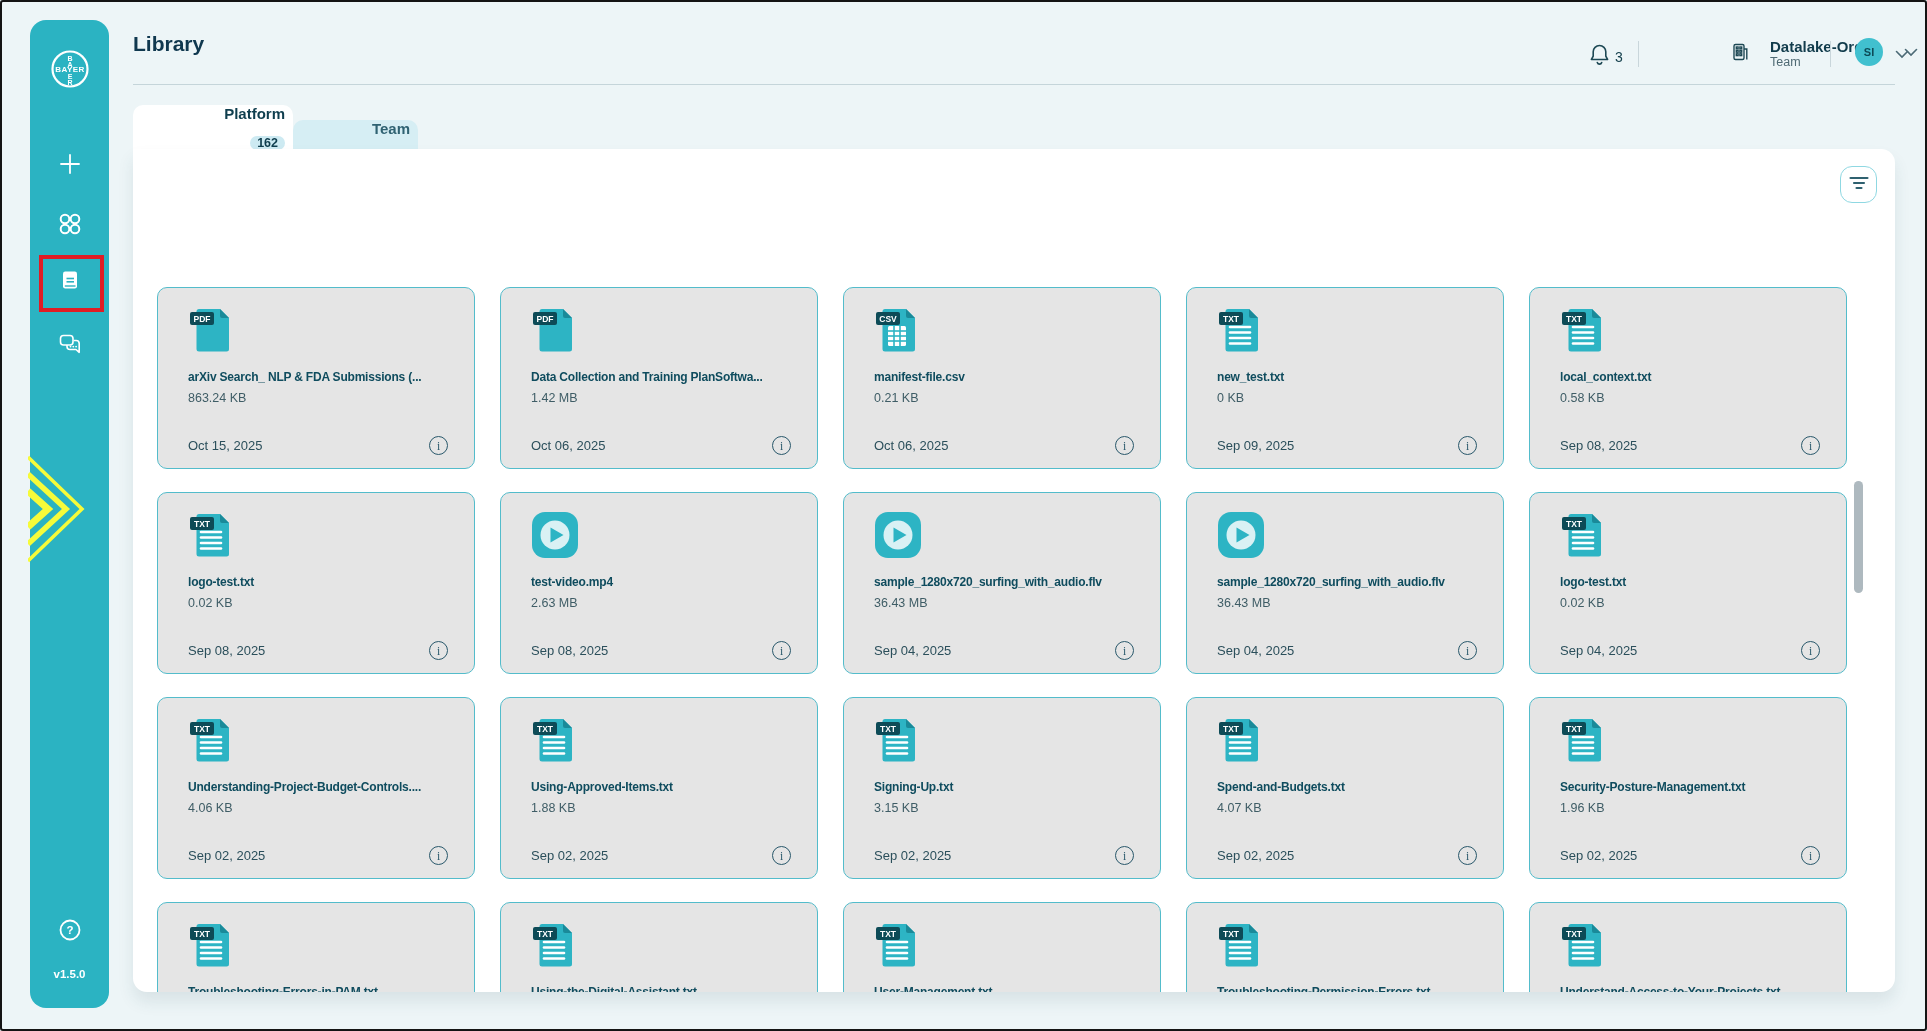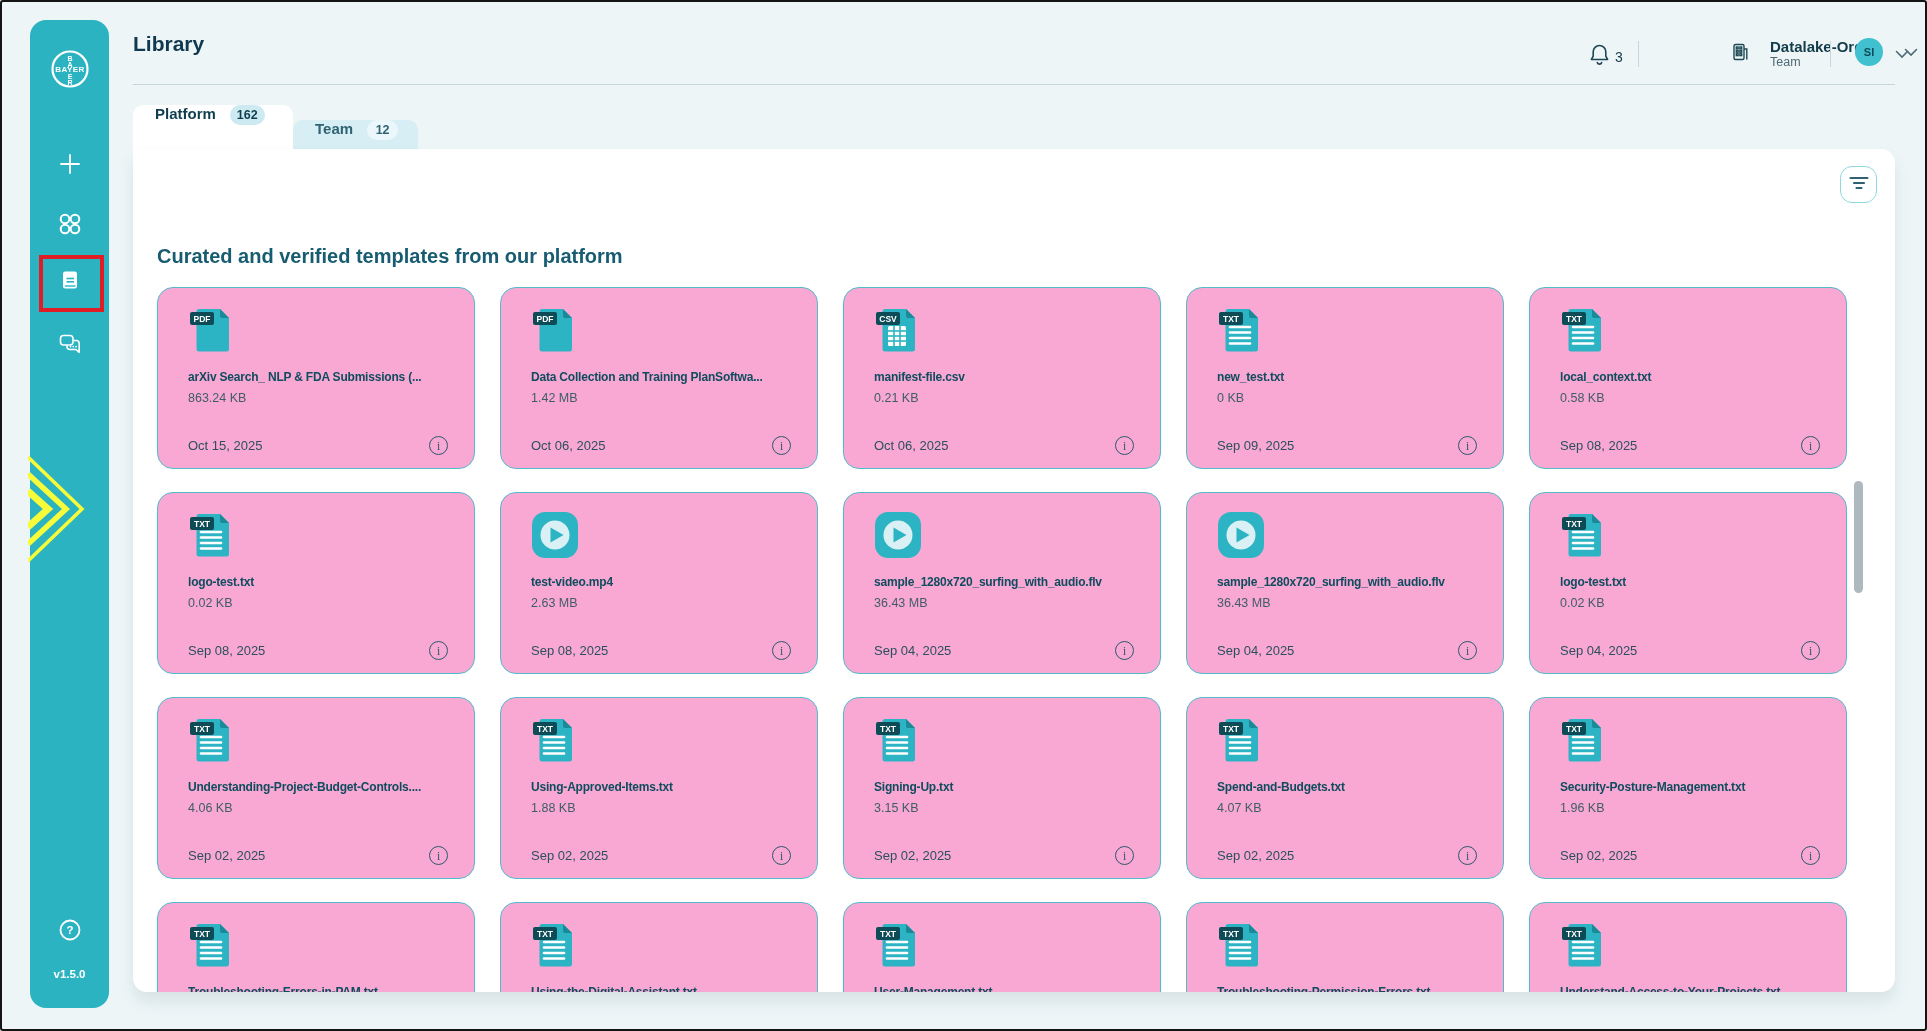--- a/index.html
+++ b/index.html
@@ -32,22 +32,22 @@
   .vdiv{ position:absolute; top:39px; width:1px; height:26px; background:#c9d6db; }
   .org-wrap{ left:1727px; top:36px; gap:18px; cursor:pointer; }
   .org-name{ font-size:15px; font-weight:bold; color:#123c4c; line-height:17px; }
   .org-role{ font-size:12.5px; color:#4f6a74; line-height:15px; }
   .chev{ margin-left:14px; }
   .avatar-wrap{ left:1853px; top:36px; gap:21px; cursor:pointer; }
   .avatar{ width:28px; height:28px; border-radius:50%; background:#41c0cf; color:#0d4b57;
            font-size:11px; font-weight:bold; display:flex; align-items:center; justify-content:center; }
 
   
-  .tab{ position:absolute; top:103px; height:44px; display:flex; align-items:flex-start;
-        gap:14px; padding:0 22px; border-radius:10px 10px 0 0; cursor:pointer; }
+  .tab{ position:absolute; top:103px; height:44px; display:flex; align-items:flex-end;
+        gap:14px; padding:0 8px; border-radius:10px 10px 0 0; cursor:pointer;flex-direction:column; }
   .tab-platform{ left:131px; width:160px; background:#ffffff; }
   .tab-team{ left:291px; width:125px; background:#d6eef4;margin-top:15px; }
   .tab-label{ font-size:15px; font-weight:bold; color:#0f3e4e; }
   .tab-team .tab-label{ color:#2f6272; }
   .tab-badge{ min-width:31px; height:20px; border-radius:10px; background:#cdeaf2;
               color:#0f3e4e; font-size:12.5px; font-weight:bold; display:flex;
               align-items:center; justify-content:center; padding:0 7px; }
   .tab-team .tab-badge{ background:#ebf7fa; color:#2f6272; }
 
   
@@ -66,21 +66,21 @@
                display:flex; align-items:center; justify-content:center; cursor:pointer; }
   .section-heading{ position:absolute; left:24px; top:96px; font-size:20px; font-weight:bold;
                     color:#175c71; }
   .cards-grid{ position:absolute; left:24px; top:138px; width:1690px;
                display:grid; grid-template-columns:repeat(5,318px); column-gap:25px;
                grid-auto-rows:182px; row-gap:23px; }
   .scroll-thumb{ position:absolute; left:1721px; top:332px; width:9px; height:112px;
                  border-radius:5px; background:#aeb9bf; }
 
   
-  .card{ position:relative; background:#f9a8d4; border:1px solid #53bccb; border-radius:16px;
+  .card{ position:relative; background:#e5e5e5; border:1px solid #53bccb; border-radius:10px;
          cursor:pointer; }
   .file-icon{ position:absolute; left:30px; top:18px; width:46px; height:48px; }
   .card-title{ position:absolute; left:30px; top:82px; right:13px; font-size:12px;
                font-weight:bold; color:#0f4c5e; letter-spacing:-0.2px; white-space:nowrap;
                overflow:hidden; text-overflow:ellipsis; }
   .card-size{ position:absolute; left:30px; top:103px; font-size:12.5px; color:#3f5d66; }
   .card-date{ position:absolute; left:30px; bottom:15px; font-size:13px; color:#2b4f5b; }
   .info-icon{ position:absolute; right:26px; bottom:13px; width:19px; height:19px;
               border:1.5px solid #29586b; border-radius:50%; color:#29586b; font-size:11.5px;
               display:flex; align-items:center; justify-content:center; cursor:pointer;
@@ -222,21 +222,20 @@
     <div class="filter-btn">
       <span>
         <svg width="20" height="16" viewBox="0 0 20 16" stroke="#2f6170" stroke-width="2.1" stroke-linecap="round">
           <line x1="1.5" y1="3" x2="18.5" y2="3"></line>
           <line x1="5" y1="8" x2="15" y2="8"></line>
           <line x1="7.5" y1="13" x2="12.5" y2="13"></line>
         </svg>
       </span>
     </div>
 
-    <div class="section-heading">Curated and verified templates from our platform</div>
 
     <div class="cards-grid">
   <div class="card">
     <div class="file-icon"><svg width="46" height="48" viewBox="0 0 46 48">
               <path d="M11 3 h21 l9 9 v31 a2.5 2.5 0 0 1 -2.5 2.5 h-27.5 a2.5 2.5 0 0 1 -2.5 -2.5 v-37.5 a2.5 2.5 0 0 1 2.5 -2.5 z" fill="#2db4c4"></path>
               <path d="M32 3 l9 9 h-7 a2 2 0 0 1 -2 -2 z" fill="#1a8a99"></path>
               <rect x="2" y="6" width="24" height="13" rx="2" fill="#0d4b57"></rect>
               <text x="14" y="15.6" text-anchor="middle" font-size="8.5" font-weight="bold" fill="#fff" font-family="Liberation Sans, sans-serif">PDF</text>
             </svg></div>
     <div class="card-title">arXiv Search_ NLP &amp; FDA Submissions (...</div>

